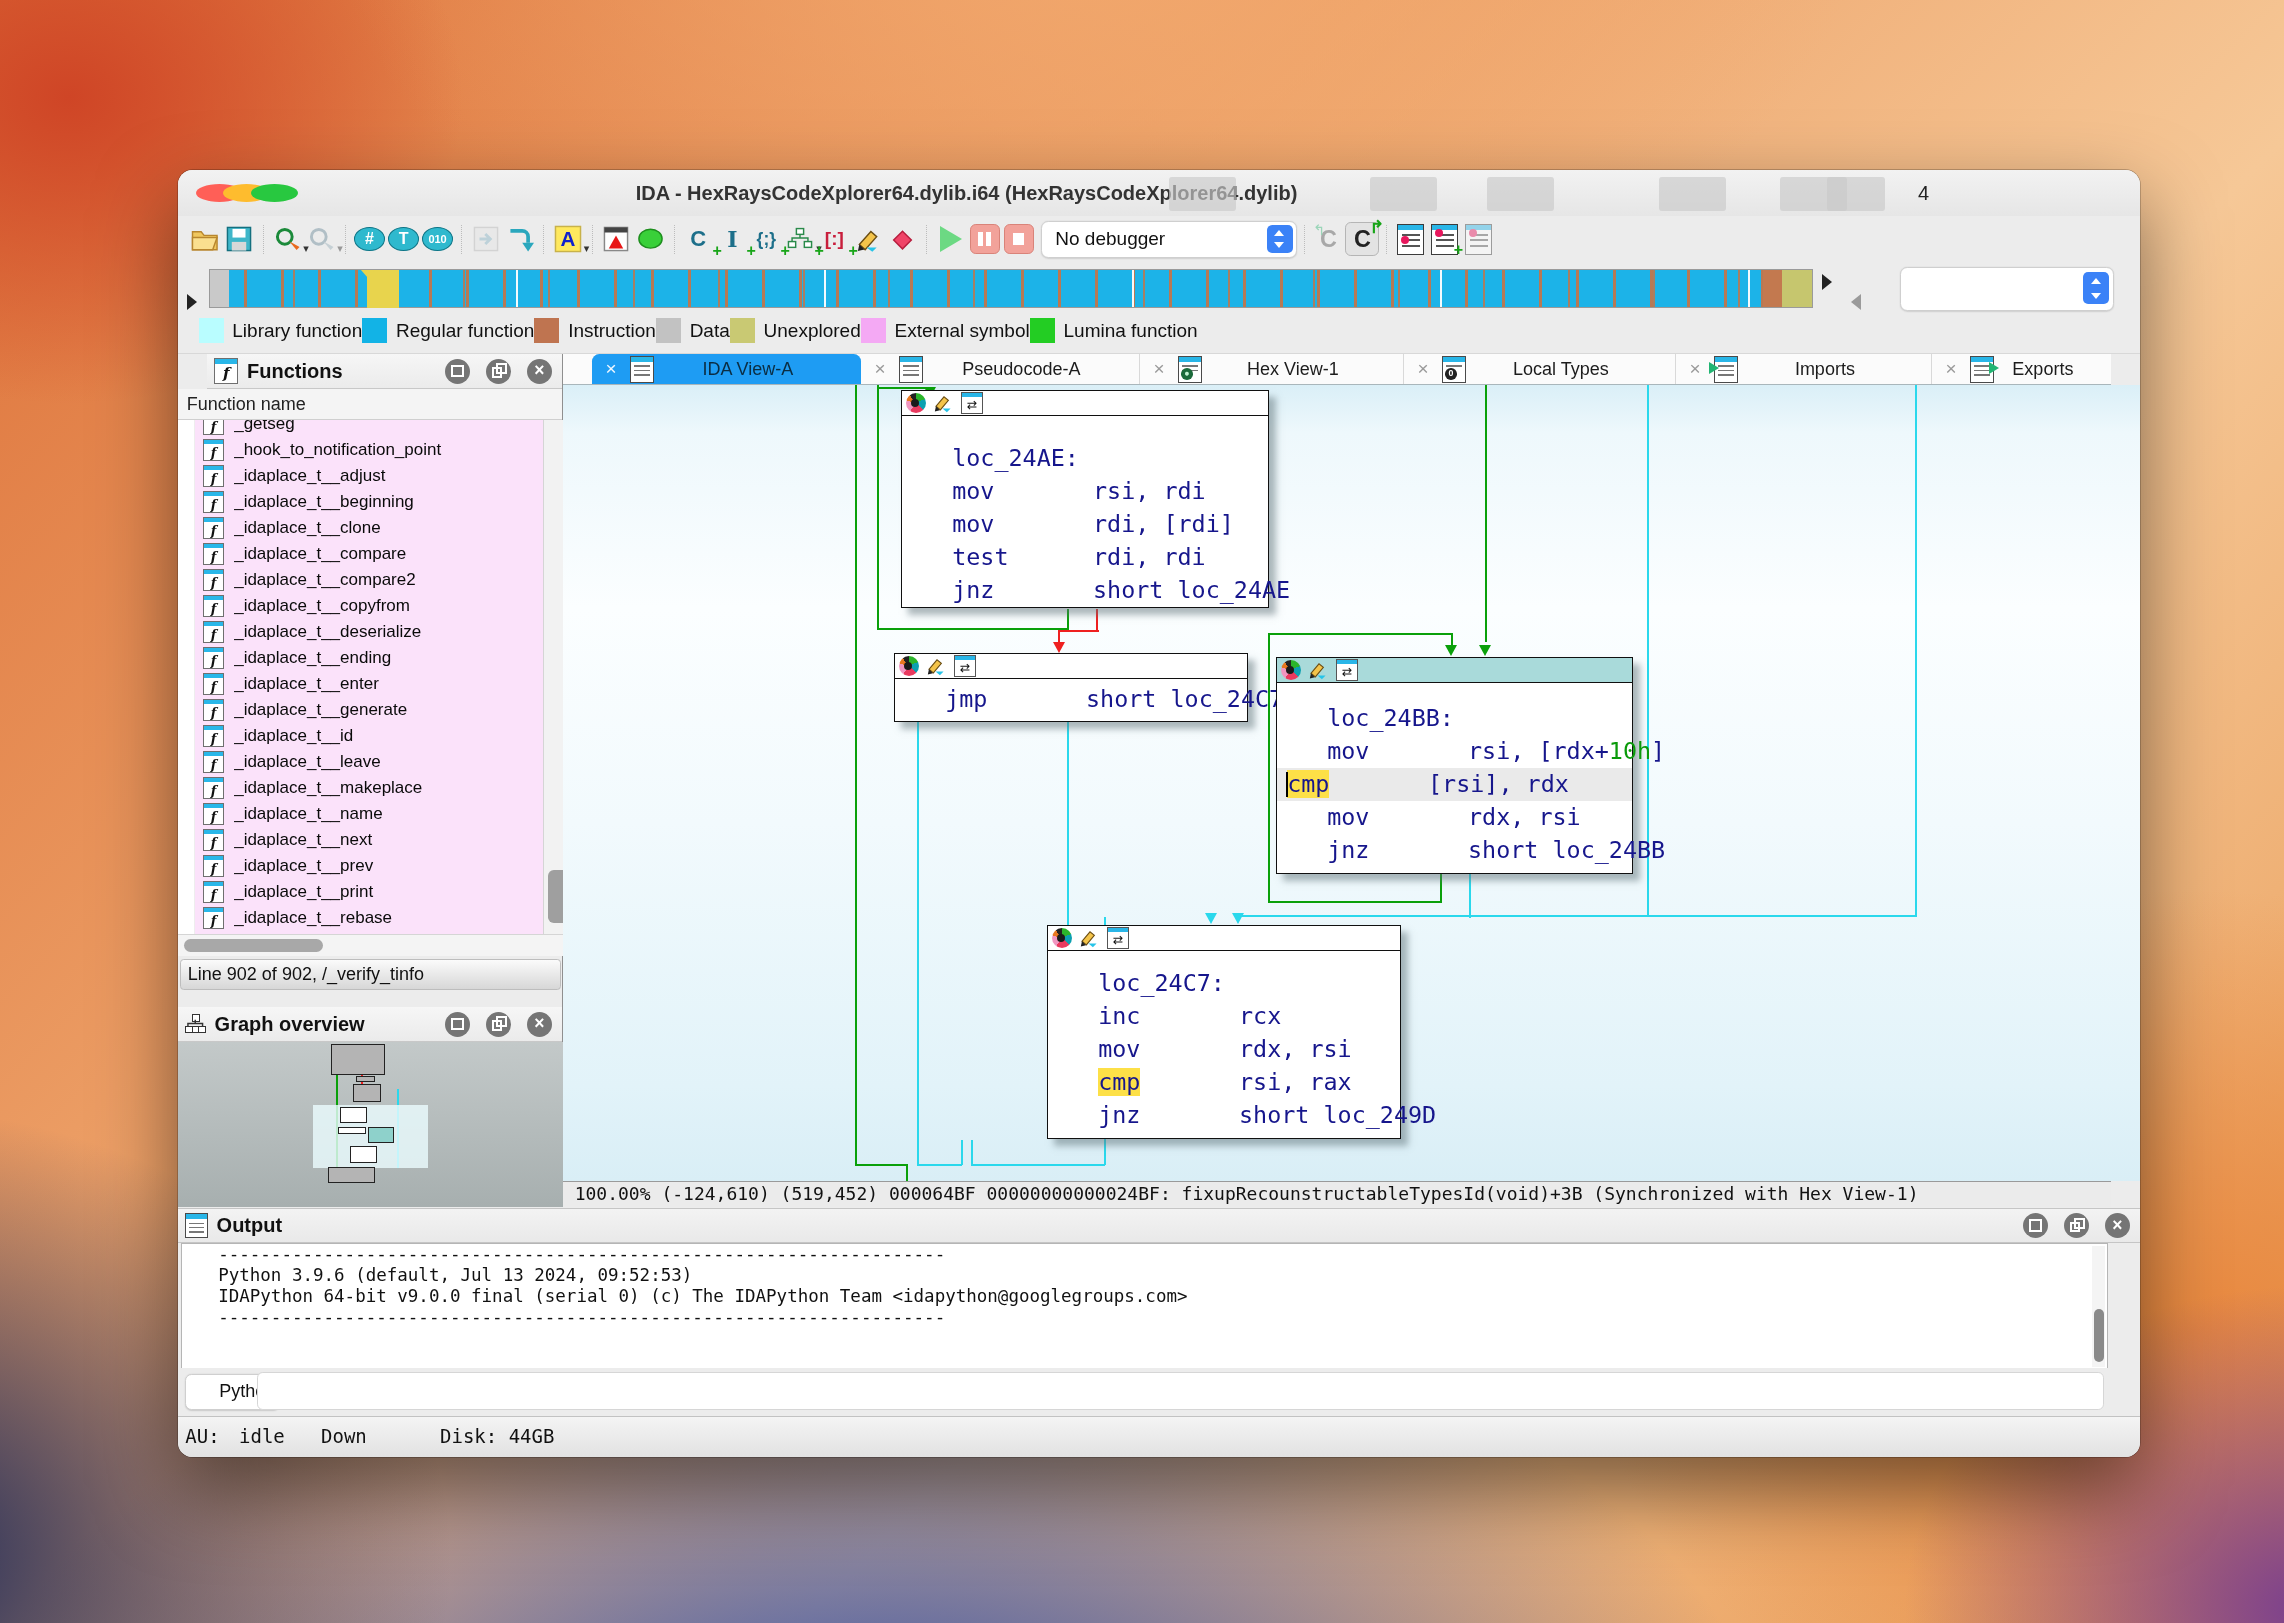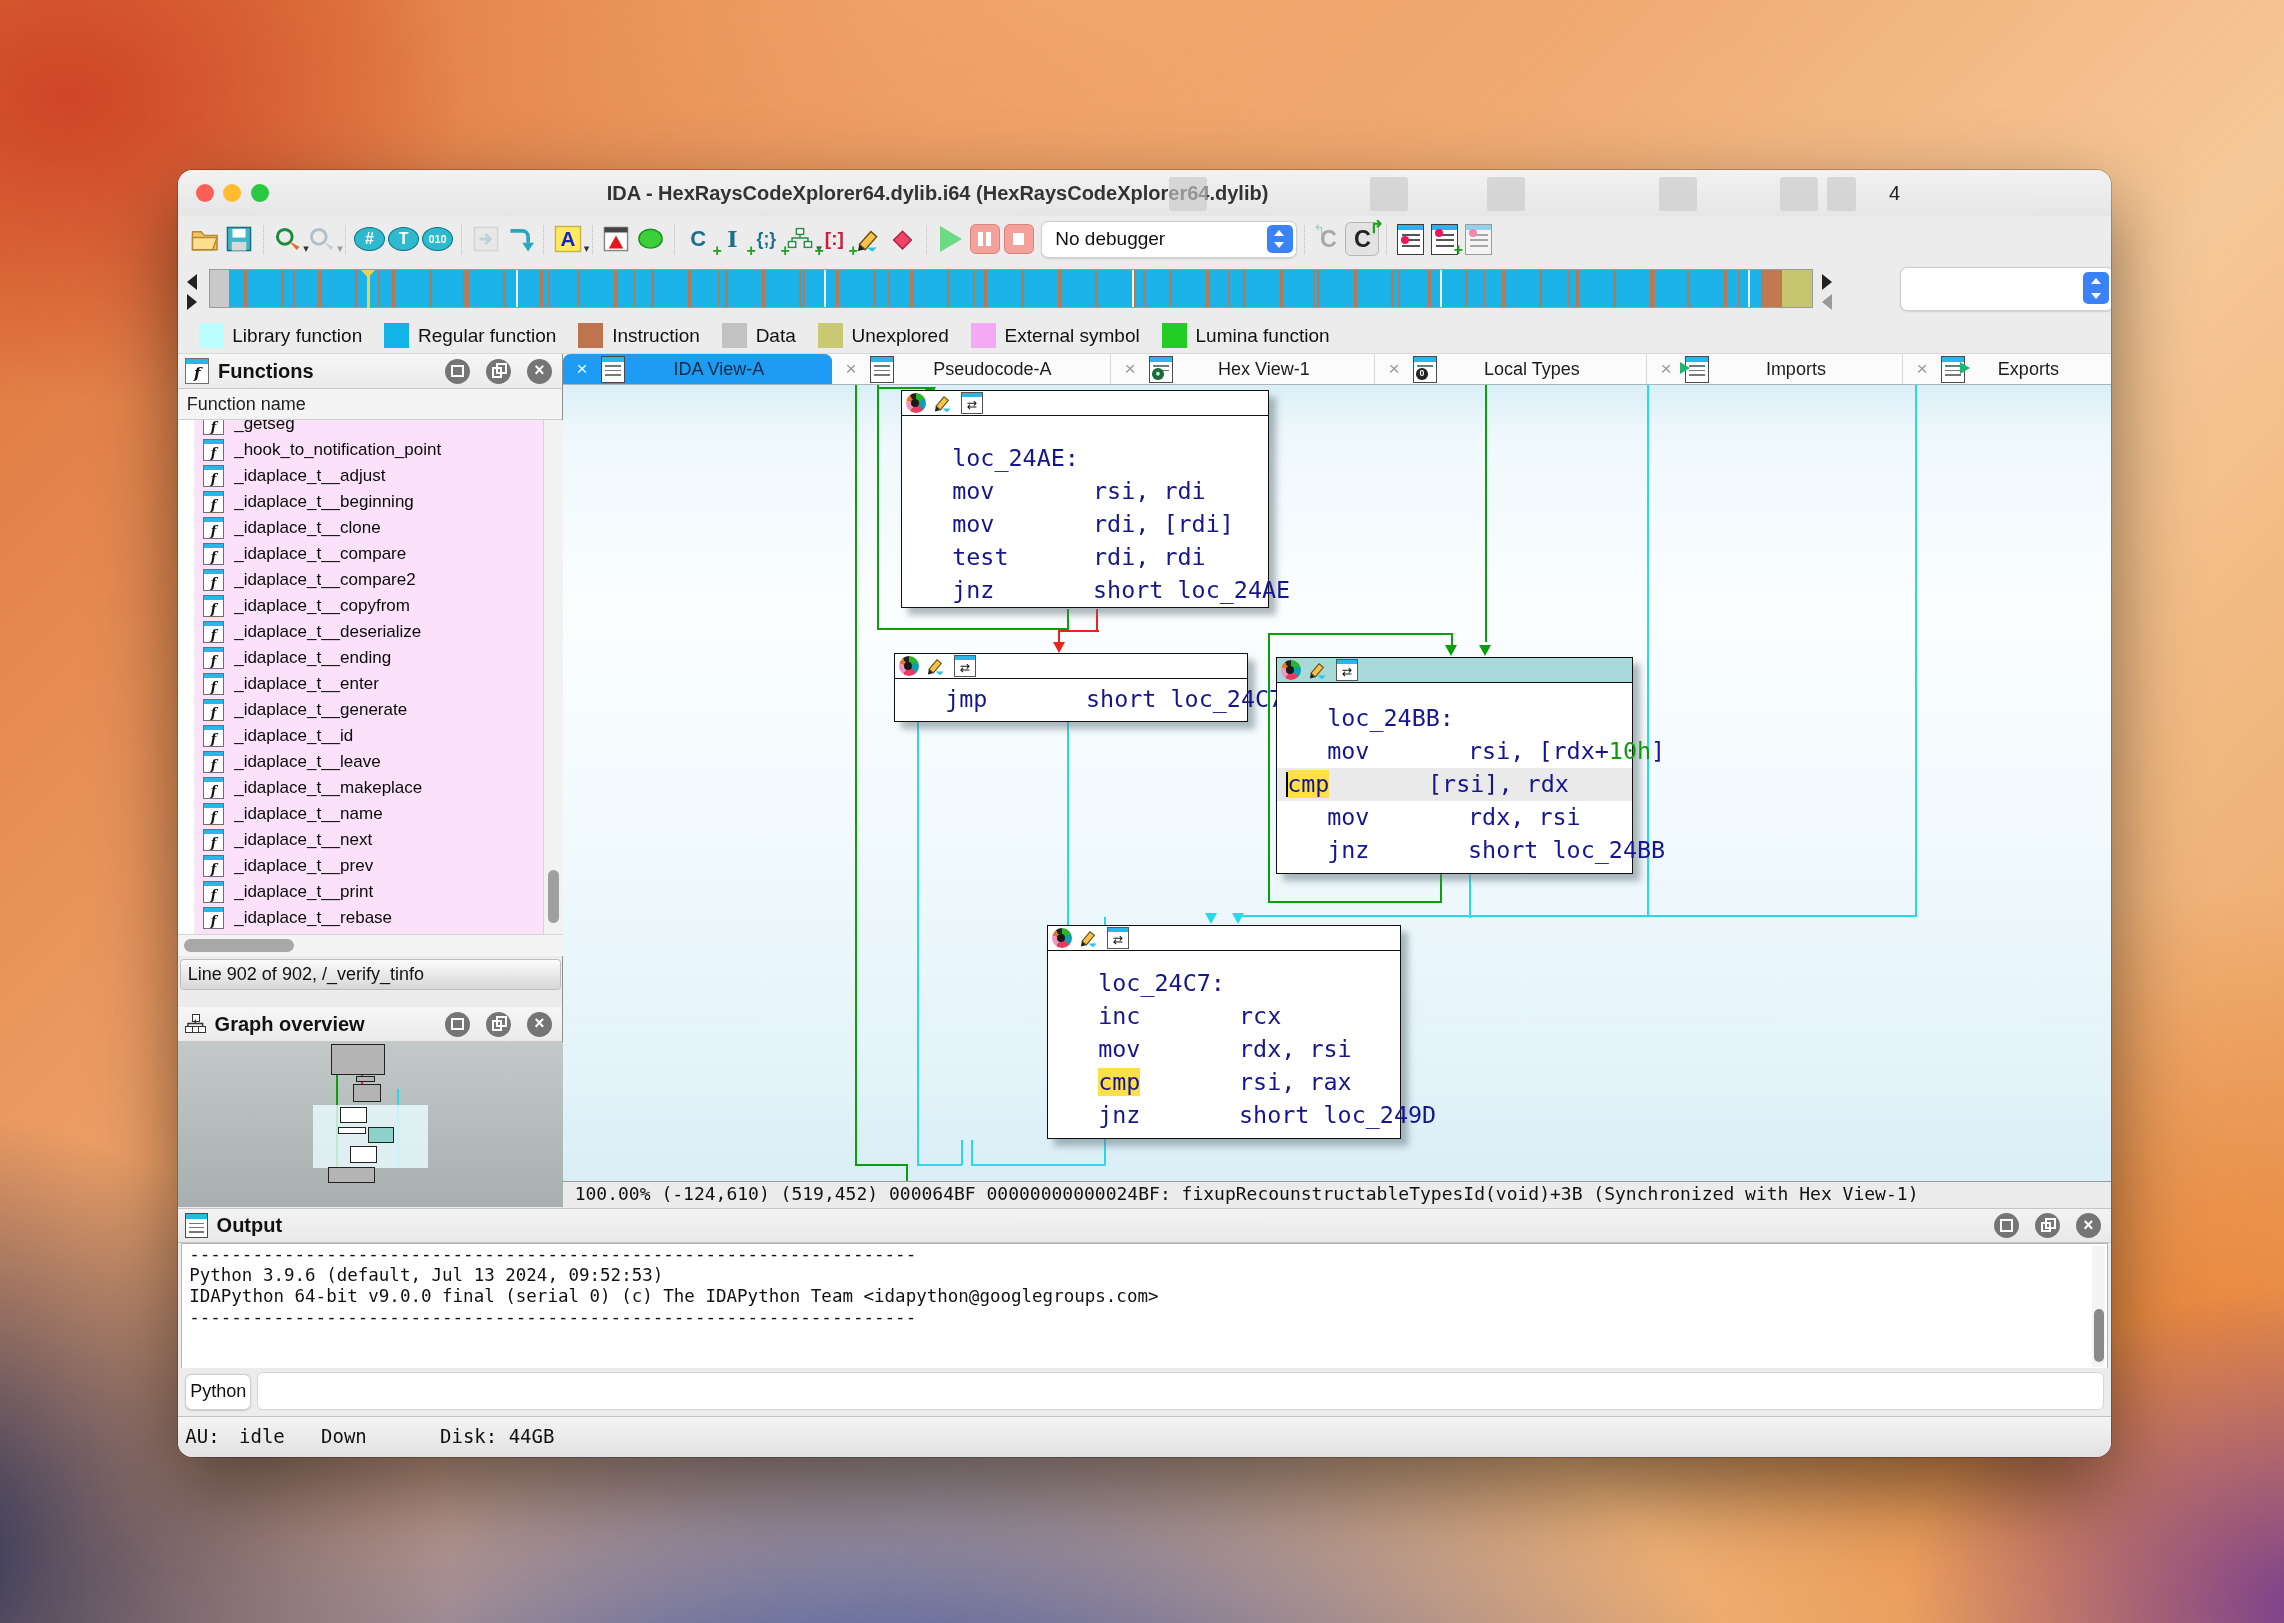--- a/index.html
+++ b/index.html
@@ -1,17 +1,17 @@
 <!DOCTYPE html>
 <html style="font-size:11.7px"><head>
 <meta charset="utf-8">
 <style>
   html,body{margin:0;padding:0;}
   body{width:2284px;height:1624px;overflow:hidden;font-family:"Liberation Sans",sans-serif;}
-  .a{position:absolute;}
+  .a{position:absolute;padding-left:29px;}
   #desktop{width:2284px;height:1624px;position:relative;overflow:hidden;
     background:
       radial-gradient(658px 511px at 3% 6%, #cf4526 0%, rgba(207,69,38,0) 60%),
       radial-gradient(1096px 658px at 48% -6%, #f2a96e 0%, rgba(242,169,110,0) 70%),
       radial-gradient(731px 585px at 101% 99%, #7a3f8e 0%, rgba(122,63,142,0) 55%),
       radial-gradient(1096px 804px at 96% 82%, #e8883f 0%, rgba(232,136,63,0) 55%),
       radial-gradient(950px 731px at -6% 96%, #152558 0%, rgba(21,37,88,0) 62%),
       radial-gradient(1461px 804px at 38% 110%, #2c4aa5 0%, rgba(44,74,165,0) 62%),
       linear-gradient(135deg, #dd7038 0%, #eda269 35%, #f6c897 62%, #e89a55 100%);}
 
@@ -65,21 +65,21 @@
       repeating-linear-gradient(90deg, transparent 0 306px, rgba(255,255,255,.95) 306px 308px),
       repeating-linear-gradient(90deg, transparent 0 83px, rgba(191,118,77,.85) 83px 85px),
       repeating-linear-gradient(90deg, transparent 0 34px, rgba(191,118,77,.95) 34px 37px),
       #1cb3e8;}
   #bandmark{left:157px;top:0;width:2.9px;height:38px;background:#e8d44d;}
   #bandmark::before{content:"";position:absolute;left:-5.8px;top:0;border-left:7.3px solid transparent;border-right:7.3px solid transparent;border-top:8.8px solid #e8d44d;}
   #navcombo{left:1722px;top:5.1px;width:212px;height:42px;background:#fff;border:0.7px solid #cfcfcf;border-radius:7.3px;position:absolute;box-shadow:0 0.7px 1.5px rgba(0,0,0,.12);}
   #navcombo .step{position:absolute;right:3.7px;top:4.4px;width:26px;height:32px;background:#3b82f7;border-radius:5.1px;}
 
   
-  #legend{left:0;top:148px;width:100%;height:36px;background:#ececec;display:flex;align-items:center;padding-left:20.5px;box-sizing:border-box;gap:22px;border-bottom:0.7px solid #d8d8d8;}
+  #legend{left:0;top:148px;width:100%;height:36px;background:#ececec;display:flex;align-items:flex-start;padding-left:20.5px;box-sizing:border-box;border-bottom:0.7px solid #d8d8d8;}
   .lgitem{display:flex;align-items:center;gap:8.8px;font-size:19px;color:#111;}
   .sw{width:25px;height:25px;}
   .sw0{background:#b9fdff;} .sw1{background:#12b3e6;} .sw2{background:#bf7450;} .sw3{background:#c2c2c2;}
   .sw4{background:#c9c973;} .sw5{background:#f4a9f4;} .sw6{background:#23cd23;}
 
   
   #tabbar{left:385px;top:184px;width:1548px;height:31px;background:#fbfbfb;display:flex;border-bottom:0.7px solid #a9b6bb;box-sizing:border-box;}
   .tab{display:flex;align-items:center;gap:10.2px;padding:0 7.3px 0 10.2px;font-size:18px;color:#1c1c1c;border-right:0.7px solid #d9d9d9;box-sizing:border-box;justify-content:flex-start;}
   .tab .x{font-size:19px;color:#9a9a9a;width:17.5px;text-align:center;}
   .tab.active{background:#1e9cf3;border-radius:7.3px 7.3px 0 0;color:#0b2d42;border-right:none;}

